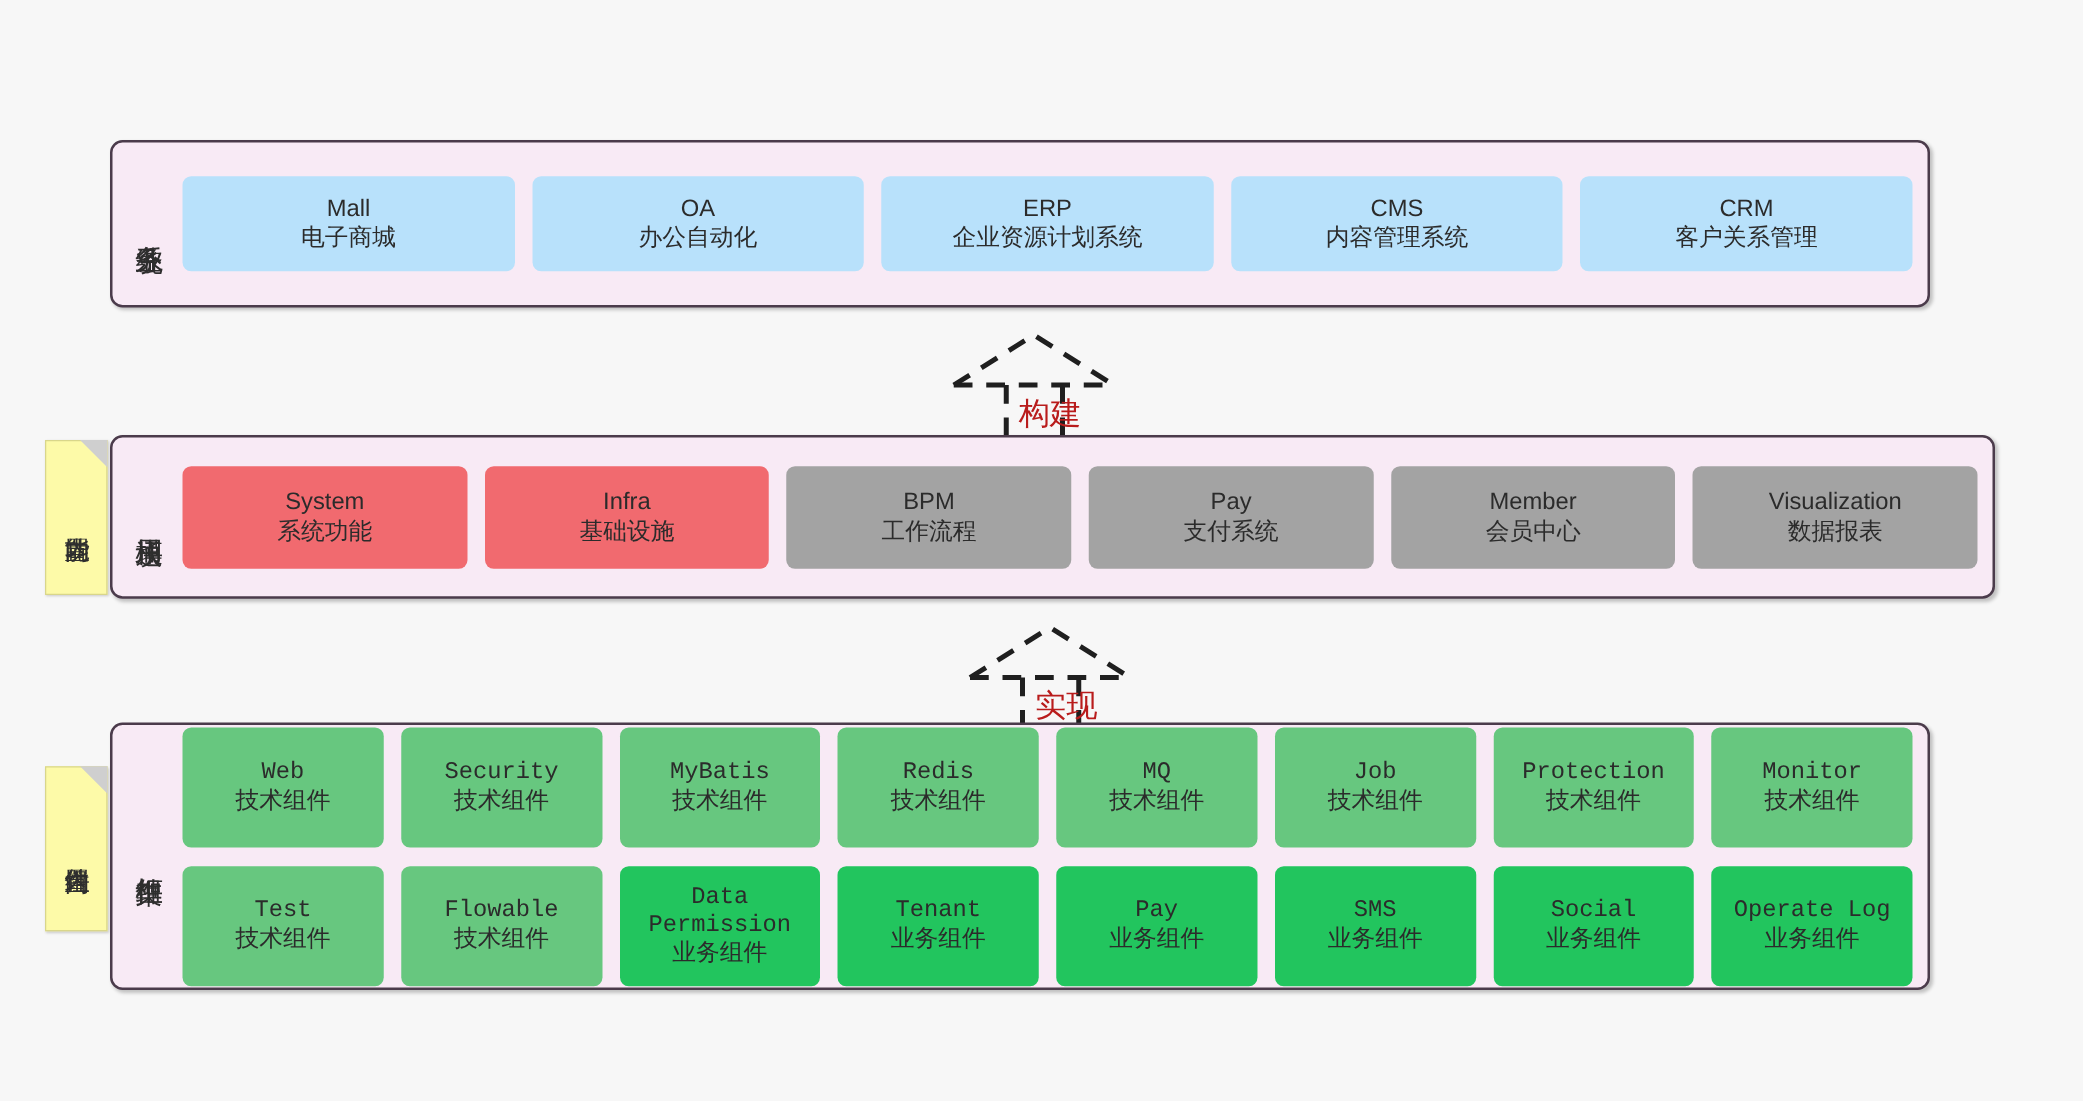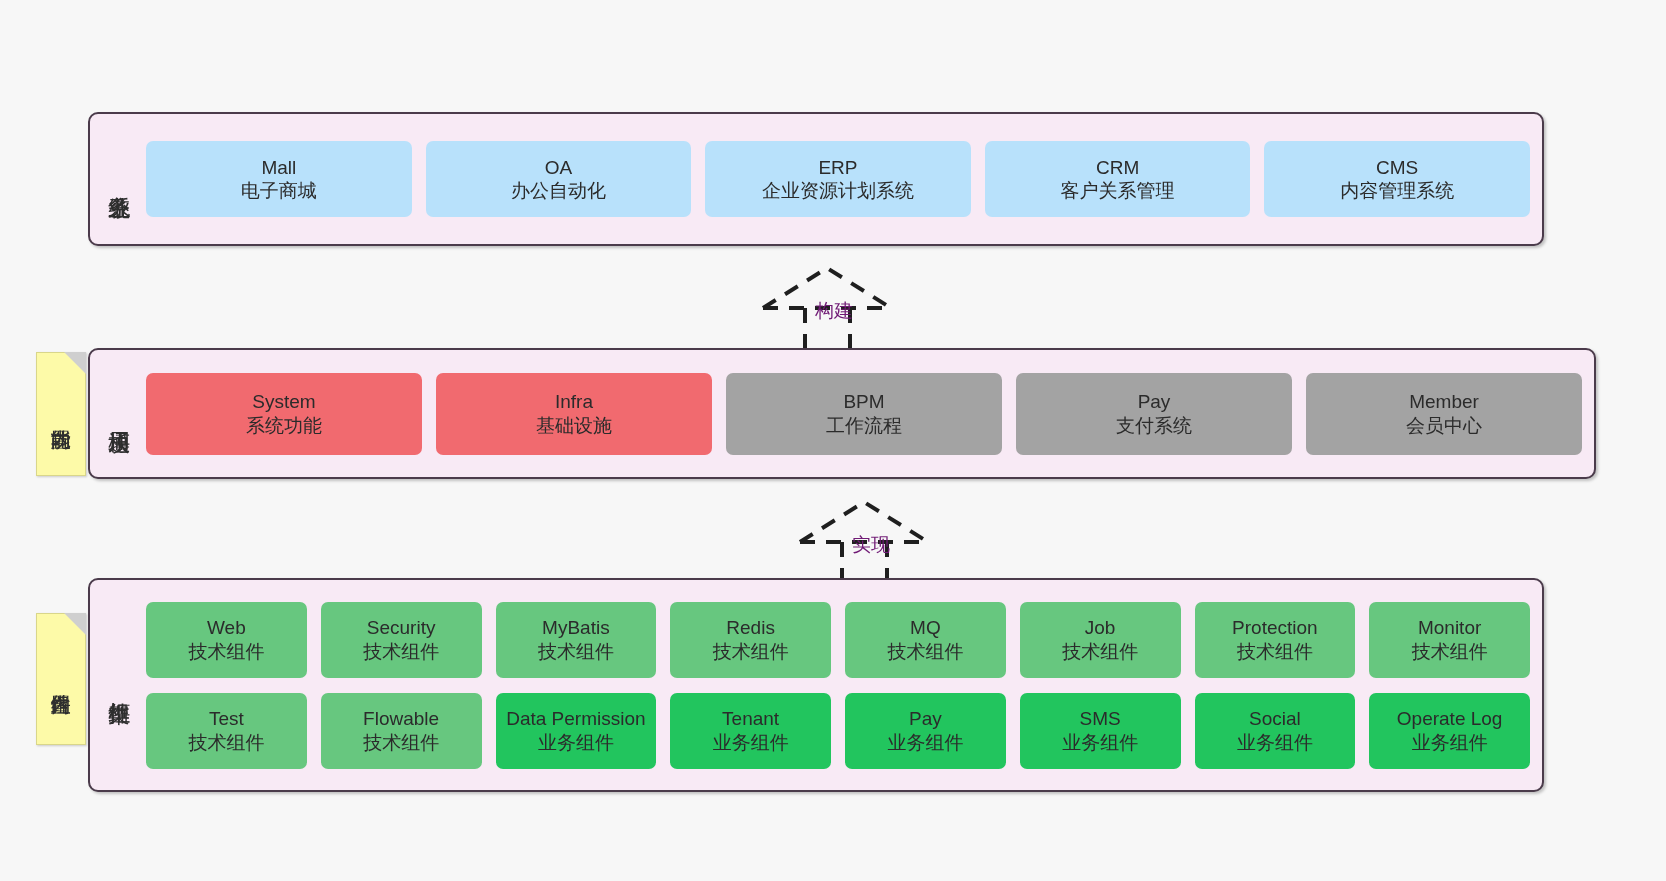--- a/index.html
+++ b/index.html
@@ -81,21 +81,21 @@
   .cell .t2 { display:block; }
 
   
   #band-business { left: 88px;  top: 112px; width: 1456px; height: 134px; }
   #band-modules  { left: 88px;  top: 348px; width: 1508px; height: 131px; }
   #band-framework{ left: 88px;  top: 578px; width: 1456px; height: 214px; }
 
   #band-business .cell  { background: #b8e1fb; height: 76px; }
   #band-modules  .cell  { background: #a3a3a3; height: 82px; }
   #band-modules  .cell.accent { background: #f16a6f; }
-  #band-framework .cell { background: #67c77f; height: 76px; }
+  #band-framework .cell { background: #67c77f; height: 96px; font-family: Liberation Mono, monospace; }
   #band-framework .cell.soft { background: #22c55e; }
 
   #band-business .band-body { gap:0; }
   #band-modules  .band-body { gap:0; }
   #band-framework .band-body { gap: 15px; }
 
   
   .note {
     position: absolute;
     width: 50px;
@@ -125,28 +125,29 @@
   #note-builtin-component { left: 36px; top: 613px; height: 132px; }
 
   
   .arrow {
     position: absolute;
     pointer-events: none;
   }
   .arrow svg { display: block; }
   .arrow-label {
     position: absolute;
-    font-size: 19px;
-    color: #701a75;
+    font-size: 25px;
+    color: #b91c1c;
     background: transparent;
     white-space: nowrap;
+    margin-top: 16px;
   }
   #arrow-build  { left: 755px; top: 258px; }
   #arrow-build .arrow-label  { left: 60px; top: 40px; }
-  #arrow-implement { left: 792px; top: 492px; }
+  #arrow-implement { left: 768px; top: 492px; }
   #arrow-implement .arrow-label { left: 60px; top: 40px; }
 </style>
 </head>
 <body>
 
 <div class="band" id="band-business">
   <div class="band-label">业务系统</div>
   <div class="band-body">
     <div class="row">
       <div class="cell">
@@ -155,26 +156,26 @@
       </div>
       <div class="cell">
         <span class="t1">OA</span>
         <span class="t2">办公自动化</span>
       </div>
       <div class="cell">
         <span class="t1">ERP</span>
         <span class="t2">企业资源计划系统</span>
       </div>
       <div class="cell">
+        <span class="t1">CMS</span>
+        <span class="t2">内容管理系统</span>
+      </div>
+      <div class="cell">
         <span class="t1">CRM</span>
         <span class="t2">客户关系管理</span>
-      </div>
-      <div class="cell">
-        <span class="t1">CMS</span>
-        <span class="t2">内容管理系统</span>
       </div>
     </div>
   </div>
 </div>
 
 <div class="arrow" id="arrow-build">
   <svg width="190" height="95" viewBox="0 0 190 95">
     <polyline points="8,50 72,10 136,50" fill="none" stroke="#1f1f1f" stroke-width="4" stroke-dasharray="15,11"></polyline>
     <line x1="8" y1="50" x2="136" y2="50" stroke="#1f1f1f" stroke-width="4" stroke-dasharray="15,11"></line>
     <line x1="50" y1="50" x2="50" y2="95" stroke="#1f1f1f" stroke-width="4" stroke-dasharray="15,11"></line>
@@ -205,20 +206,24 @@
         <span class="t2">工作流程</span>
       </div>
       <div class="cell">
         <span class="t1">Pay</span>
         <span class="t2">支付系统</span>
       </div>
       <div class="cell">
         <span class="t1">Member</span>
         <span class="t2">会员中心</span>
       </div>
+      <div class="cell">
+        <span class="t1">Visualization</span>
+        <span class="t2">数据报表</span>
+      </div>
     </div>
   </div>
 </div>
 
 <div class="arrow" id="arrow-implement">
   <svg width="190" height="95" viewBox="0 0 190 95">
     <polyline points="8,50 72,10 136,50" fill="none" stroke="#1f1f1f" stroke-width="4" stroke-dasharray="15,11"></polyline>
     <line x1="8" y1="50" x2="136" y2="50" stroke="#1f1f1f" stroke-width="4" stroke-dasharray="15,11"></line>
     <line x1="50" y1="50" x2="50" y2="95" stroke="#1f1f1f" stroke-width="4" stroke-dasharray="15,11"></line>
     <line x1="95" y1="50" x2="95" y2="95" stroke="#1f1f1f" stroke-width="4" stroke-dasharray="15,11"></line>

